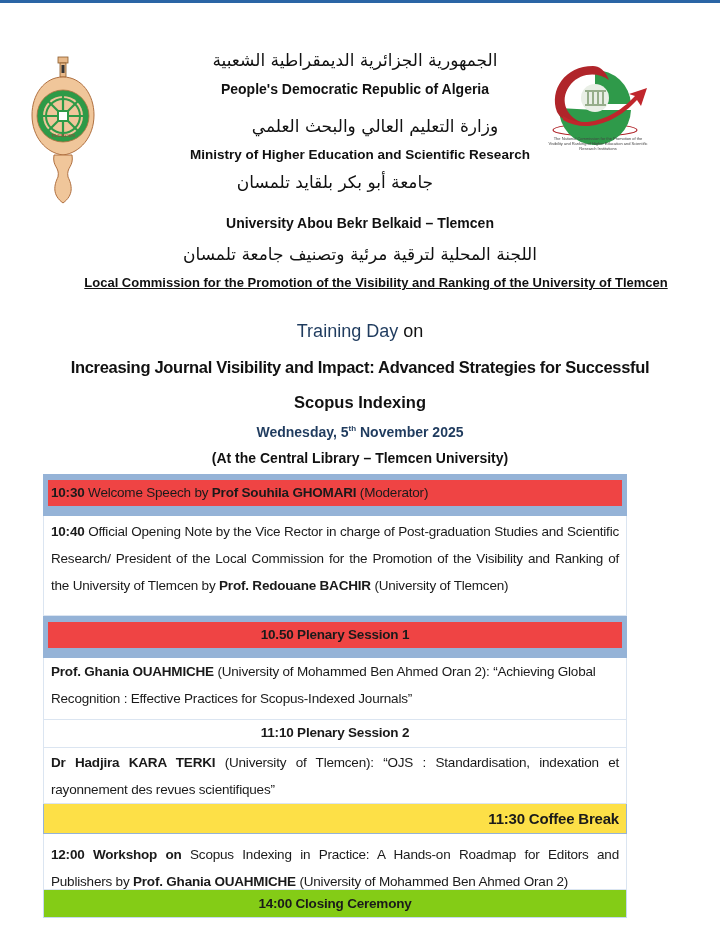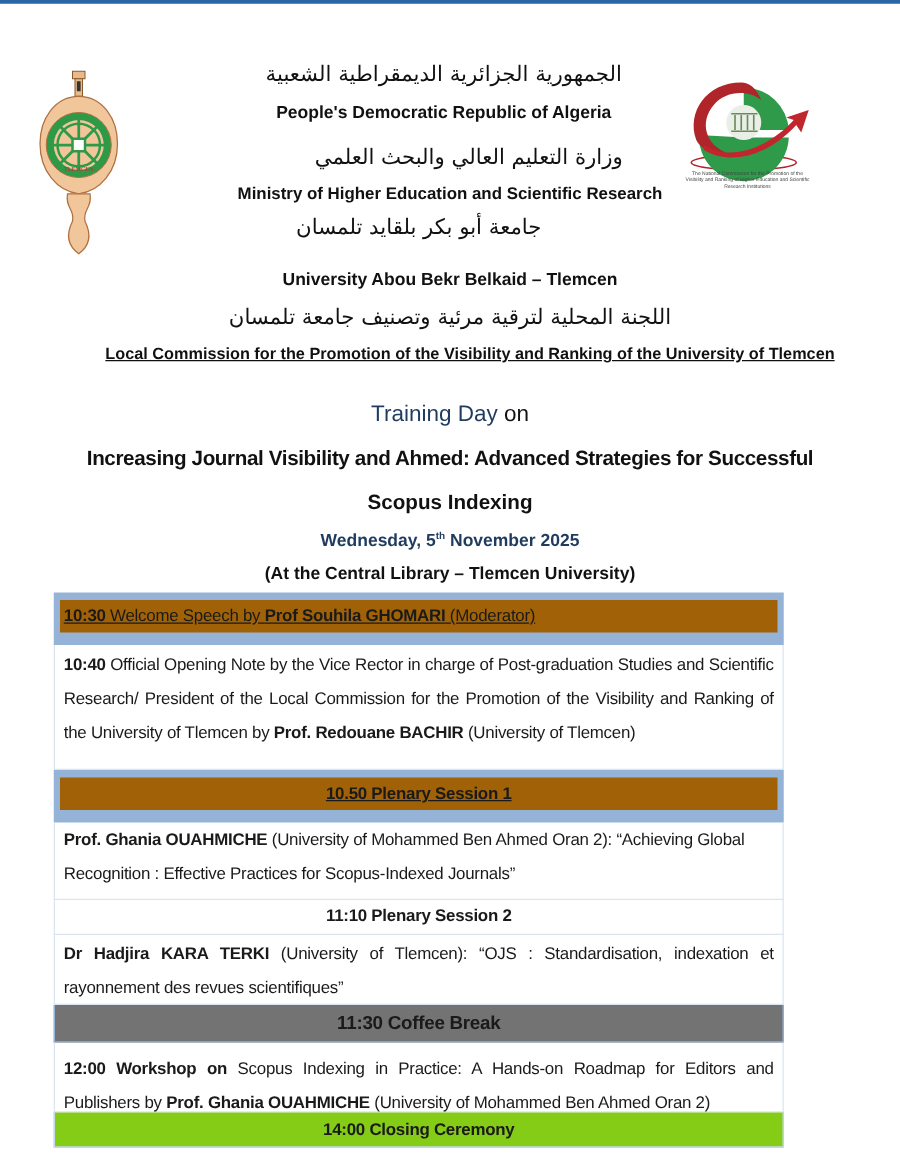--- a/index.html
+++ b/index.html
@@ -29,30 +29,30 @@
   .t-main2 { top: 393px; font-size: 16.5px; font-weight: bold; }
   .t-date { top: 424px; font-size: 14px; font-weight: bold; color: #1f3b5e; }
   .t-date sup { font-size: 8px; }
   .t-place { top: 450px; font-size: 14px; font-weight: bold; }
 
   .prog { position: absolute; left: 43px; top: 474px; width: 584px; }
   .row { border-left: 1px solid #dbe5f1; border-right: 1px solid #dbe5f1; border-bottom: 1px solid #dbe5f1;
          font-size: 13.5px; line-height: 27px; padding: 0 7px; letter-spacing: -0.2px; font-family: "Liberation Sans", sans-serif; color: #1a1a1a; }
   .row b { font-weight: bold; }
   .framed { background: #95b3d7; padding: 6px 5px; border: none; }
-  .framed .inner { background: #a16207; padding: 0 3px; line-height: 26px; text-decoration: underline; }
+  .framed .inner { background: #ef4444; padding: 0 3px; line-height: 26px; }
   .center { text-align: center; }
   .justify { text-align: justify; text-align-last: left; }
   .r1 { height: 42px; }
   .r2 { height: 100px; padding-top: 2px; }
   .r3 { height: 42px; }
   .r4 { height: 62px; padding-top: 0; }
   .r5 { height: 28px; line-height: 26px; }
   .r6 { height: 56px; padding-top: 1px; }
-  .r7 { background: #737373; height: 30px; line-height: 30px; font-size: 15px; font-weight: bold; border-color: #95b3d7; }
+  .r7 { background: #fde047; height: 30px; line-height: 30px; font-size: 15px; font-weight: bold; border-color: #95b3d7; text-align: right; }
   .r8 { height: 56px; padding-top: 7px; }
   .r9 { background: #84cc16; height: 28px; line-height: 28px; font-weight: bold; border-color: #c6d9f1; }
 </style>
 </head>
 <body>
 
 <div class="top-line"></div>
 
 <svg class="logo-left" viewBox="0 0 66 150">
   <rect x="28" y="2" width="10" height="6" fill="#e8b98a" stroke="#8a5a2a" stroke-width="0.8"></rect>
@@ -97,21 +97,21 @@
 <div class="hdr ar ar2">وزارة التعليم العالي والبحث العلمي</div>
 <div class="hdr en2">Ministry of Higher Education and Scientific Research</div>
 <div class="hdr ar ar3">جامعة أبو بكر بلقايد تلمسان</div>
 <div class="hdr en3">University Abou Bekr Belkaid – Tlemcen</div>
 <div class="hdr ar ar4">اللجنة المحلية لترقية مرئية وتصنيف جامعة تلمسان</div>
 <div class="hdr en4">Local Commission for the Promotion of the Visibility and Ranking of the University of Tlemcen</div>
 
 <div class="title-block t-training">
   <span>Training Day</span><span class="on"> on</span>
 </div>
-<div class="title-block t-main1">Increasing Journal Visibility and Ahmed: Advanced Strategies for Successful</div>
+<div class="title-block t-main1">Increasing Journal Visibility and Impact: Advanced Strategies for Successful</div>
 <div class="title-block t-main2">Scopus Indexing</div>
 <div class="title-block t-date">
   <span>Wednesday, 5</span><sup>th</sup><span> November 2025</span>
 </div>
 <div class="title-block t-place">(At the Central Library – Tlemcen University)</div>
 
 <div class="prog">
 
   <div class="row framed r1">
     <div class="inner">

